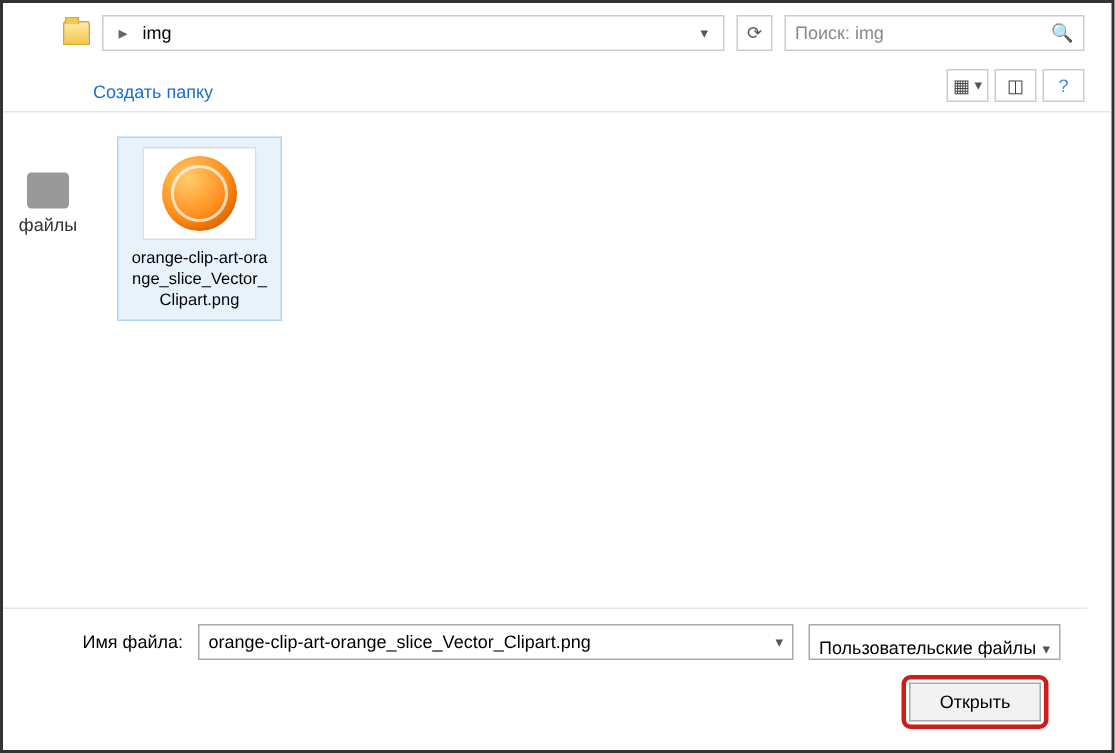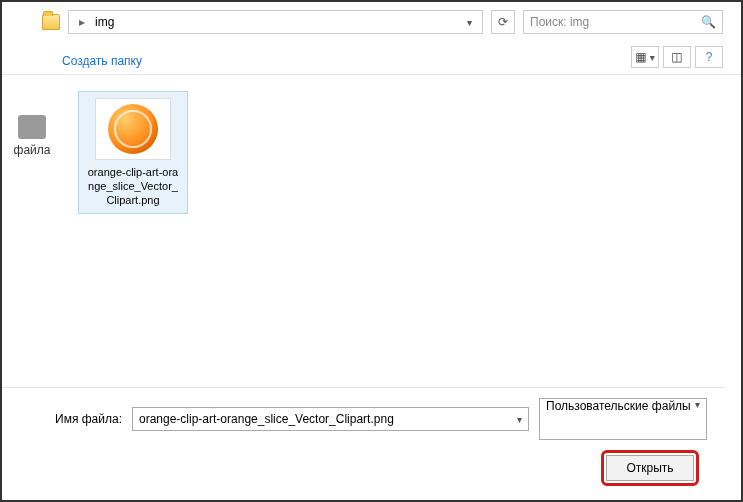--- a/index.html
+++ b/index.html
@@ -29,21 +29,21 @@
 .file-item { width: 110px; text-align:center; border: 1px solid #b3d7f2; background:#e8f2fb; padding: 6px; }
 .thumb { width: 76px; height: 62px; margin: 0 auto 6px; border:1px solid #ddd; background:#fff; display:flex; align-items:center; justify-content:center; }
 .orange { width:50px; height:50px; border-radius:50%; background: radial-gradient(circle at 35% 30%, #ffcd6b, #ff8c1a 55%, #e06a00 75%); position:relative; }
 .orange::after { content:""; position:absolute; inset:6px; border-radius:50%; border:2px solid rgba(255,255,255,.7); }
 .filename { font-size:11px; line-height:1.25; word-break:break-all; }
 
 .bottom { position:absolute; left:0; right:16px; bottom:0; padding: 10px 18px 14px 50px; border-top: 1px solid #e5e5e5; }
 .row { display:flex; align-items:center; gap:10px; margin-bottom: 10px; }
 .lbl { width: 70px; text-align:right; }
 .filename-input { flex:1; height:24px; border:1px solid #aaa; padding:0 6px; display:flex; align-items:center; justify-content:space-between; background:#fff; }
-.filetype-dd { width: 168px; height:42px; border:1px solid #aaa; padding:0 6px; display:flex; align-items:flex-start; justify-content:space-between; background:#fff; }
+.filetype-dd { width: 168px; height:24px; border:1px solid #aaa; padding:0 6px; display:flex; align-items:flex-end; justify-content:space-between; background:#fff; }
 .btn { width: 88px; height: 26px; border:1px solid #aaa; background:#f2f2f2; display:flex; align-items:center; justify-content:center; }
 .btn-row { display:flex; gap: 16px; justify-content:flex-end; padding-right: 8px; }
 .highlight { border: 3px solid #d11a1a; border-radius: 6px; padding: 2px; }
 .caret { font-size:10px; color:#555; }
 </style>
 </head>
 <body>
 
 <div class="toolbar-row">
   <div class="folder-ico"></div>
@@ -72,21 +72,21 @@
     <span>◫</span>
   </div>
   <div class="view-btn">
     <span style="color:#3a8be0;">?</span>
   </div>
 </div>
 
 <div class="body-area">
   <div class="sidebar">
     <div class="sidebar-ico"></div>
-    <div>файла</div>
+    <div>файлы</div>
   </div>
   <div class="content">
     <div class="file-item">
       <div class="thumb">
         <div class="orange"></div>
       </div>
       <div class="filename">orange-clip-art-orange_slice_Vector_Clipart.png</div>
     </div>
   </div>
 </div>

